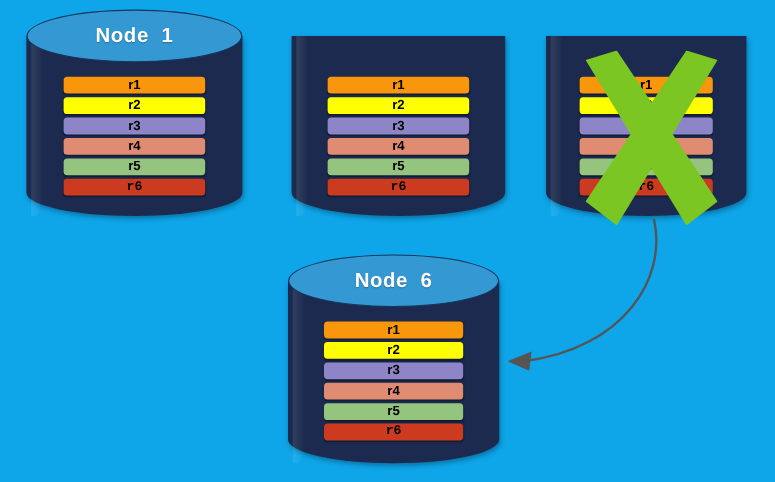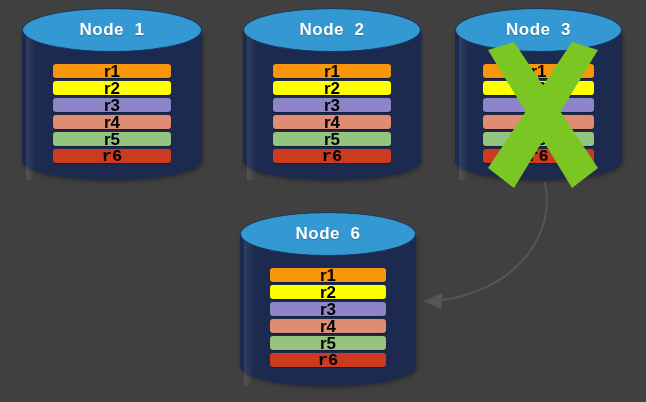--- a/index.html
+++ b/index.html
@@ -4,21 +4,21 @@
 <style>
   html, body {
     margin: 0;
     padding: 0;
     background: #ffffff;
   }
   #canvas {
     position: relative;
     width: 646px;
     height: 402px;
-    background: #404040;
+    background: #0ea5e9;
     overflow: hidden;
     font-family: "Liberation Sans", sans-serif;
     text-align: center;
   }
 
   
   .node {
     position: absolute;
   }
   .node .body {
@@ -75,21 +75,21 @@
   }
   .row-bar {
     height: 14px;
     margin-bottom: 3px;
     border-radius: 3px;
     display: flex;
     align-items: center;
     justify-content: center;
     color: #000000;
     font-weight: bold;
-    font-size: 17px;
+    font-size: 11px;
     line-height: 1;
     box-shadow: 0 1px 1px rgba(0,0,0,0.35);
   }
   .row-bar:last-child { margin-bottom: 0; font-family: Liberation Mono, monospace; }
 
   
   .fail-x {
     position: absolute;
     z-index: 6;
     pointer-events: none;
@@ -131,23 +131,20 @@
           <span>r5</span>
         </div>
       <div class="row-bar" style="background:#cc3b20;">
           <span>r6</span>
         </div>
     </div>
   </div>
 
   <div class="node" style="left:243px; top:8px; width:178px; height:172px;">
     <div class="body"></div>
-    <div class="top">
-      <span class="top-label">Node  2</span>
-    </div>
     <div class="rows">
       <div class="row-bar" style="background:#f8960c;">
           <span>r1</span>
         </div>
       <div class="row-bar" style="background:#ffff00;">
           <span>r2</span>
         </div>
       <div class="row-bar" style="background:#8e85c8;">
           <span>r3</span>
         </div>
@@ -158,23 +155,20 @@
           <span>r5</span>
         </div>
       <div class="row-bar" style="background:#cc3b20;">
           <span>r6</span>
         </div>
     </div>
   </div>
 
   <div class="node" style="left:455px; top:8px; width:167px; height:172px;">
     <div class="body"></div>
-    <div class="top">
-      <span class="top-label">Node  3</span>
-    </div>
     <div class="rows">
       <div class="row-bar" style="background:#f8960c;">
           <span>r1</span>
         </div>
       <div class="row-bar" style="background:#ffff00;">
           <span>r2</span>
         </div>
       <div class="row-bar" style="background:#8e85c8;">
           <span>r3</span>
         </div>

